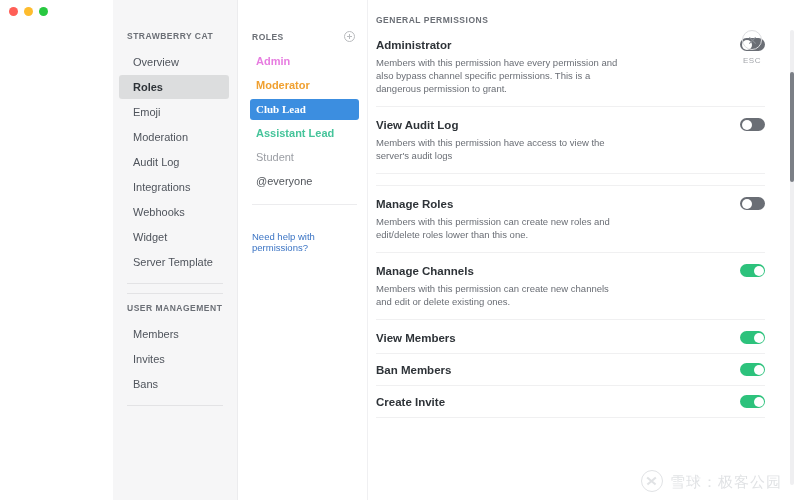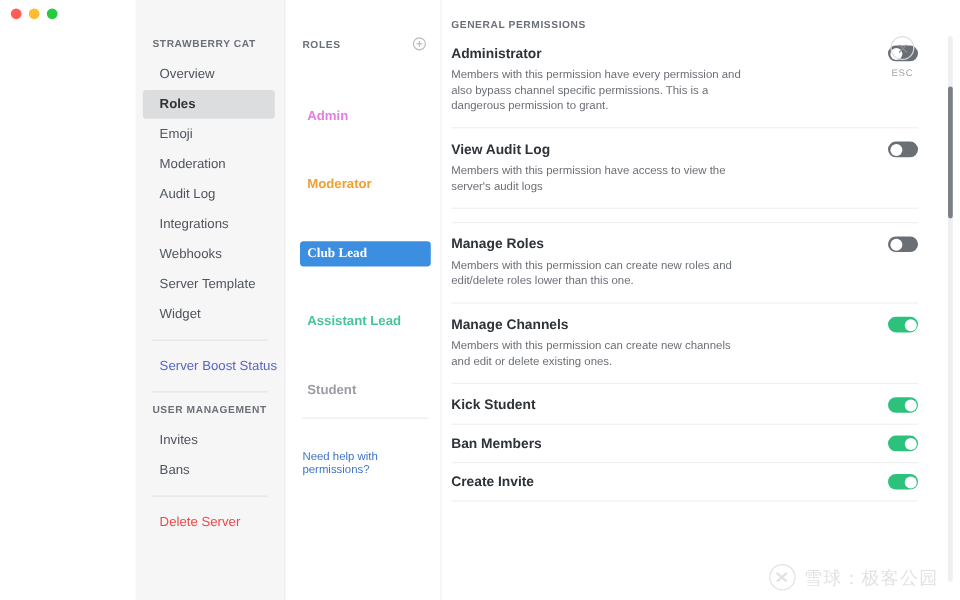--- a/index.html
+++ b/index.html
@@ -104,21 +104,20 @@
   .add-circle::after { top: 2px; left: 4px; height: 5px; width: 1px; }
   .role-item {
     font-size: 11px;
     font-weight: bold;
     padding: 4px 8px 4px 6px;
     margin-bottom: 3px;
     border-radius: 3px;
     line-height: 13px;
     cursor: pointer;
     white-space: nowrap;
-    margin-top: 36px;
   }
   .role-item.selected { background: #3c8ee0; color: #ffffff !important; font-family: Liberation Serif, serif; }
   .roles-divider {
     height: 1px; background: #ececee;
     margin: 12px 2px 11px 2px;
   }
   .roles-note {
     font-size: 9.5px;
     color: #5e6167;
     line-height: 14px;
@@ -251,46 +250,46 @@
   <div class="sidebar">
     <div class="side-head">STRAWBERRY CAT</div>
 
     <div class="side-item">Overview</div>
     <div class="side-item active">Roles</div>
     <div class="side-item">Emoji</div>
     <div class="side-item">Moderation</div>
     <div class="side-item">Audit Log</div>
     <div class="side-item">Integrations</div>
     <div class="side-item">Webhooks</div>
+    <div class="side-item">Widget</div>
     <div class="side-item">Server Template</div>
-    <div class="side-item">Widget</div>
 
     <div class="side-div"></div>
-    <div class="side-item link">Server Boost Status</div>
     <div class="side-div"></div>
 
     <div class="side-head second">USER MANAGEMENT</div>
+    <div class="side-item">Members</div>
     <div class="side-item">Invites</div>
     <div class="side-item">Bans</div>
 
     <div class="side-div"></div>
-    <div class="side-item danger">Delete Server</div>
   </div>
 
   <div class="roles-col">
     <div class="roles-head">
       <span class="roles-title">ROLES</span>
       <span class="add-circle"></span>
     </div>
 
     <div class="role-item" style="color:#e77ce0;">Admin</div>
     <div class="role-item" style="color:#f0a030;">Moderator</div>
     <div class="role-item selected">Club Lead</div>
     <div class="role-item" style="color:#45c49a;">Assistant Lead</div>
-    <div class="role-item" style="color:#9a9da3;font-weight:bold;">Student</div>
+    <div class="role-item" style="color:#9a9da3;font-weight:normal;">Student</div>
+    <div class="role-item" style="color:#52565c;font-weight:normal;">@everyone</div>
 
     <div class="roles-divider"></div>
     <div class="roles-help">Need help with permissions?</div>
   </div>
 
   <div class="perm-col">
     <div class="perm-inner">
       <div class="perm-head">GENERAL PERMISSIONS</div>
 
       <div class="perm-row">
@@ -334,21 +333,21 @@
           <span class="toggle on">
               <span class="knob"></span>
             </span>
         </div>
         <div class="perm-desc">Members with this permission can create new channels and edit or delete existing ones.</div>
       </div>
       <div class="perm-sep"></div>
 
       <div class="perm-row">
         <div class="perm-top">
-          <span class="perm-label">Kick Student</span>
+          <span class="perm-label">View Members</span>
           <span class="toggle on">
               <span class="knob"></span>
             </span>
         </div>
       </div>
       <div class="perm-sep tight"></div>
 
       <div class="perm-row">
         <div class="perm-top">
           <span class="perm-label">Ban Members</span>

